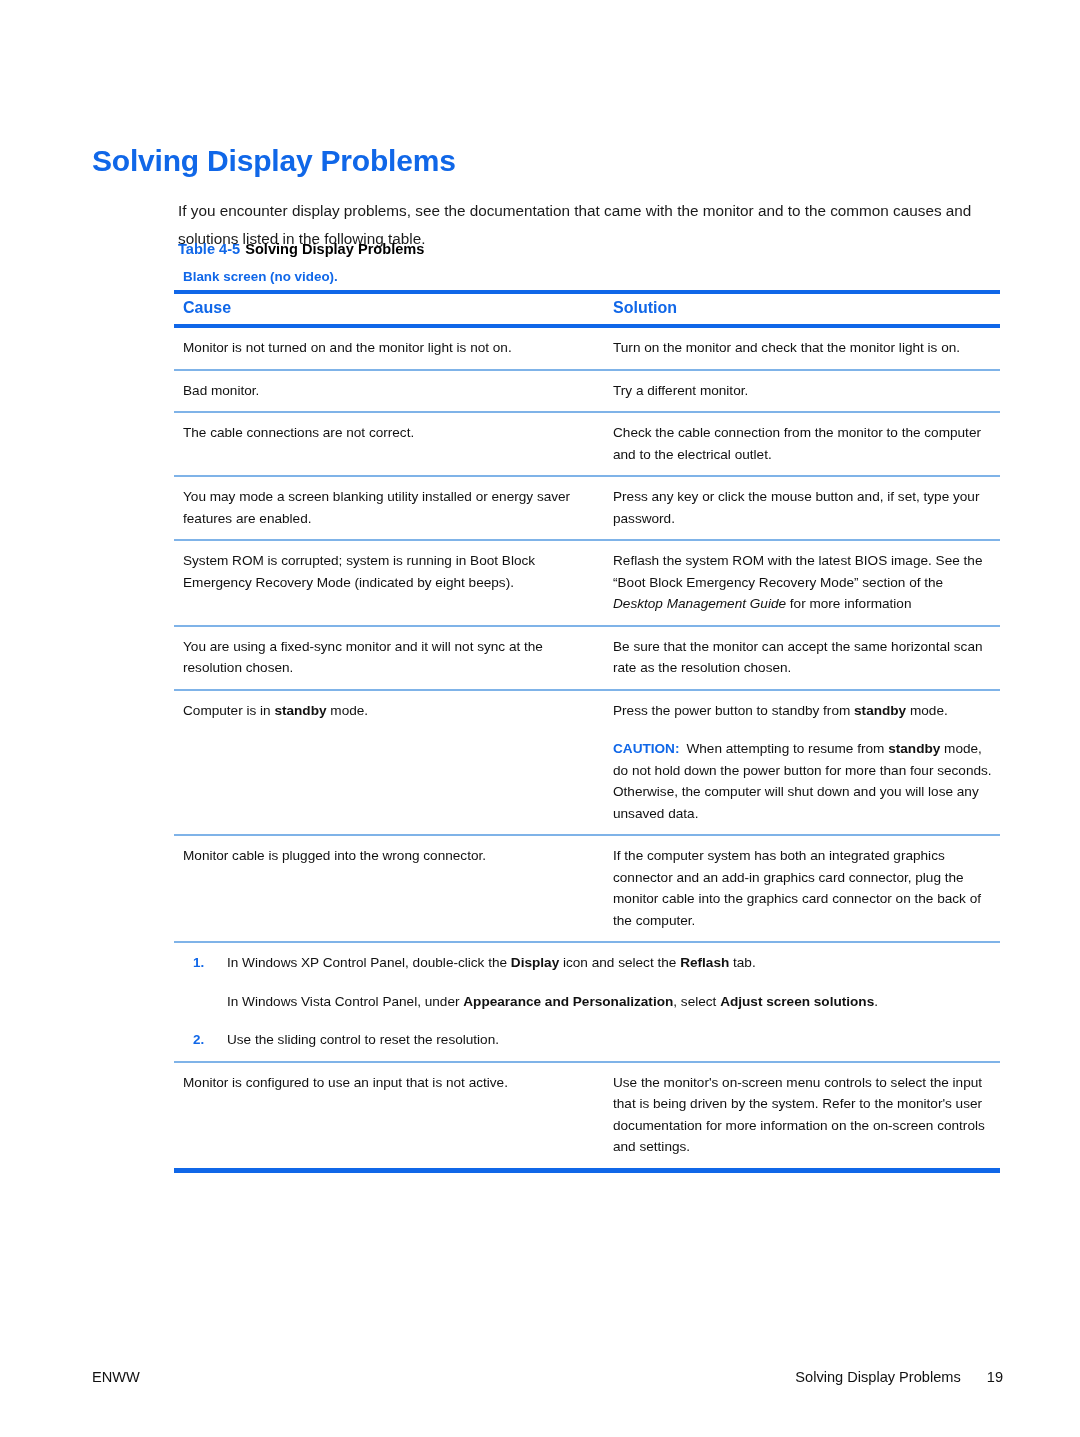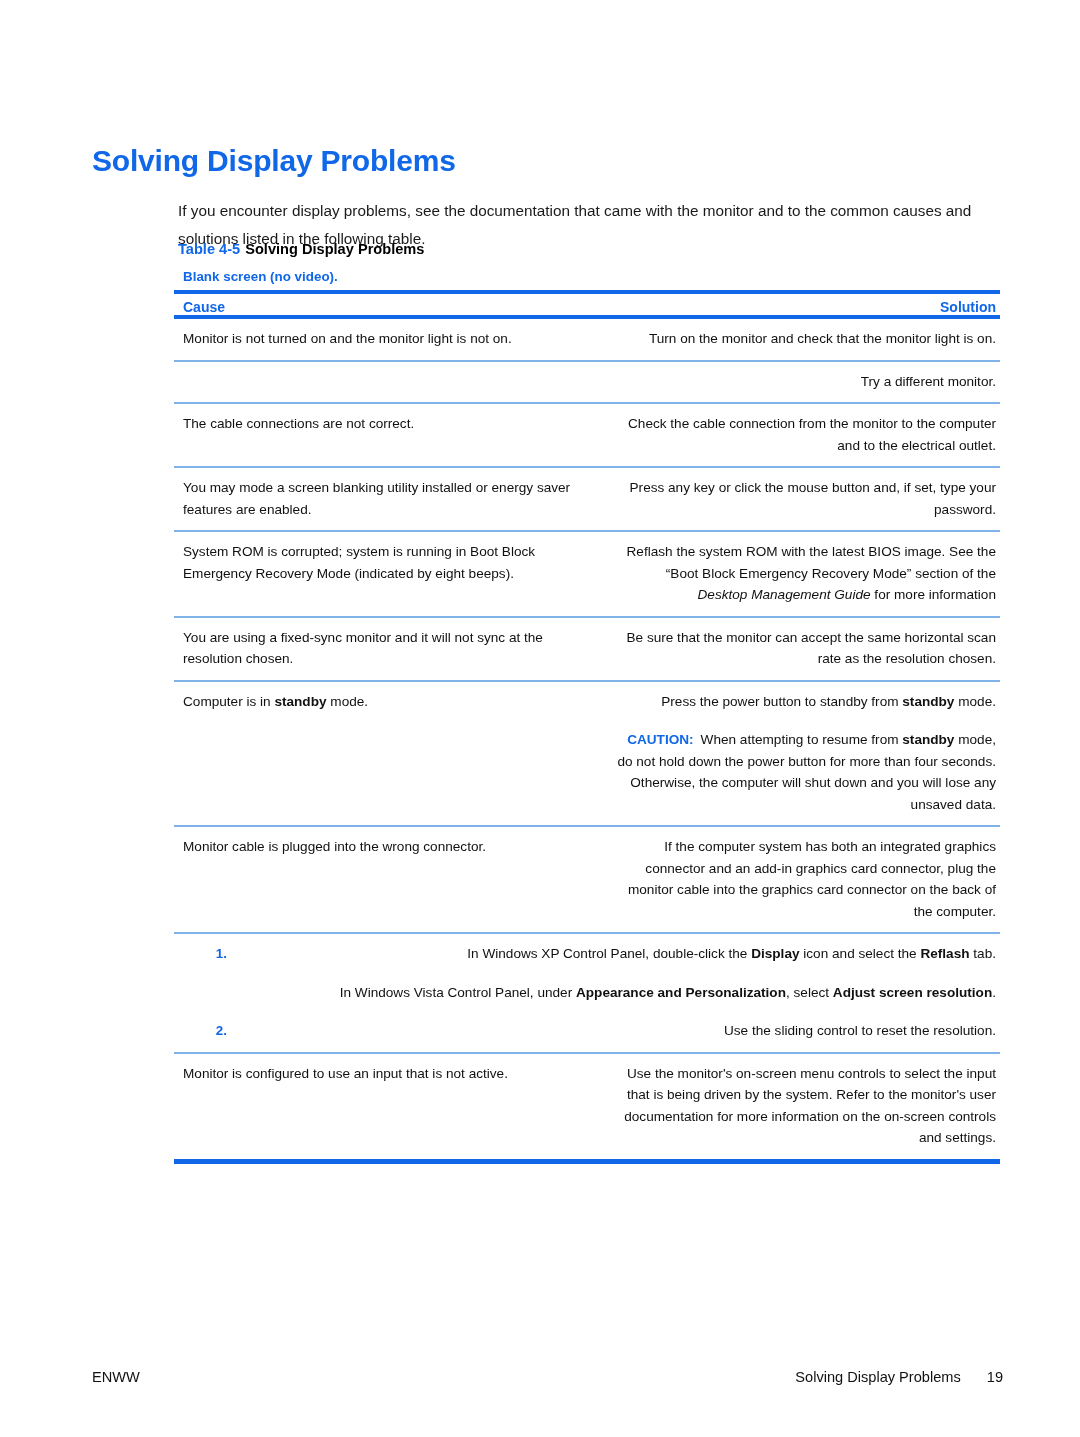--- a/index.html
+++ b/index.html
@@ -100,28 +100,27 @@
   .col-cause {
     width: 420px;
     flex: 0 0 420px;
     box-sizing: border-box;
     padding: 9px 14px 10px 9px;
   }
   .col-solution {
     flex: 1 1 auto;
     box-sizing: border-box;
     padding: 9px 4px 10px 19px;
-    text-align: right;
   }
 
   .row-head .col-cause,
   .row-head .col-solution {
     padding-top: 5px;
-    padding-bottom: 0;
-    font-size: 14px;
+    padding-bottom: 7px;
+    font-size: 16px;
     font-weight: bold;
     color: #1067e8;
   }
 
   .cell-text {
     font-size: 13.6px;
     line-height: 21.5px;
     color: #111111;
   }
   .cell-text b { font-weight: bold; }
@@ -203,20 +202,23 @@
       <div class="col-cause">
         <div class="cell-text para">Monitor is not turned on and the monitor light is not on.</div>
       </div>
       <div class="col-solution">
         <div class="cell-text para">Turn on the monitor and check that the monitor light is on.</div>
       </div>
     </div>
     <div class="rule-light"></div>
 
     <div class="row">
+      <div class="col-cause">
+        <div class="cell-text para">Bad monitor.</div>
+      </div>
       <div class="col-solution">
         <div class="cell-text para">Try a different monitor.</div>
       </div>
     </div>
     <div class="rule-light"></div>
 
     <div class="row">
       <div class="col-cause">
         <div class="cell-text para">The cable connections are not correct.</div>
       </div>
@@ -278,21 +280,21 @@
     <div class="rule-light"></div>
 
     <div class="row">
       <div class="col-solution">
         <div class="numlist">
 
           <div class="numitem">
             <div class="num-marker">1.</div>
             <div class="num-body">
               <div class="cell-text para"><span>In Windows XP Control Panel, double-click the </span><b>Display</b><span> icon and select the </span><b>Reflash</b><span> tab.</span></div>
-              <div class="cell-text para"><span>In Windows Vista Control Panel, under </span><b>Appearance and Personalization</b><span>, select </span><b>Adjust screen resolution</b><span>.</span></div>
+              <div class="cell-text para"><span>In Windows Vista Control Panel, under </span><b>Appearance and Personalization</b><span>, select </span><b>Adjust screen solutions</b><span>.</span></div>
             </div>
           </div>
 
           <div class="numitem">
             <div class="num-marker">2.</div>
             <div class="num-body">
               <div class="cell-text para">Use the sliding control to reset the resolution.</div>
             </div>
           </div>
 

